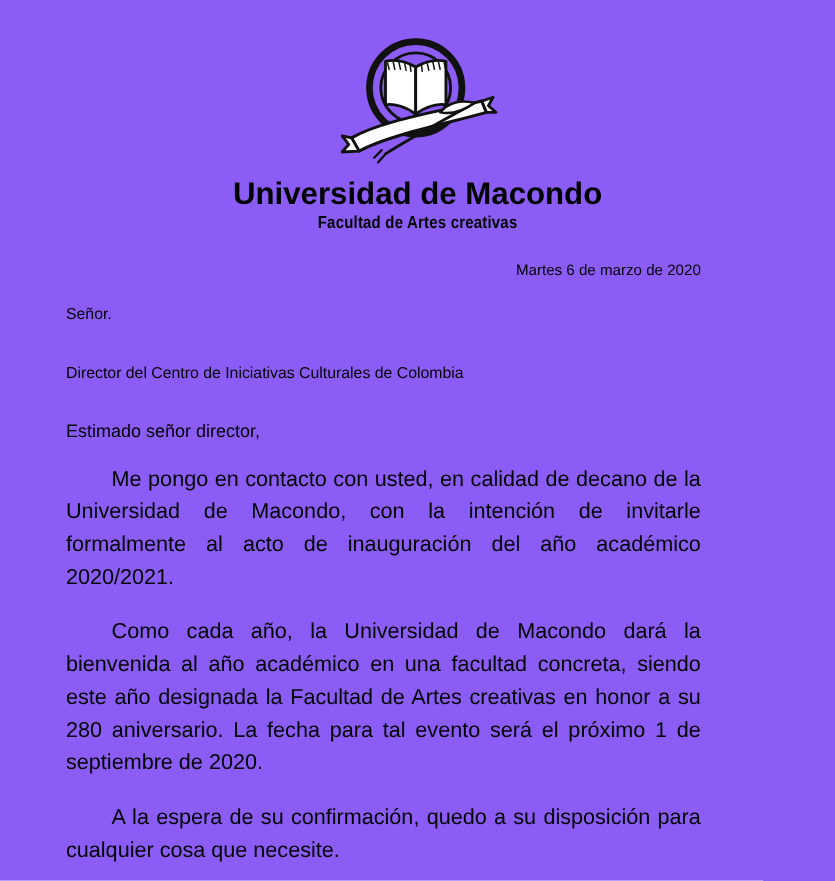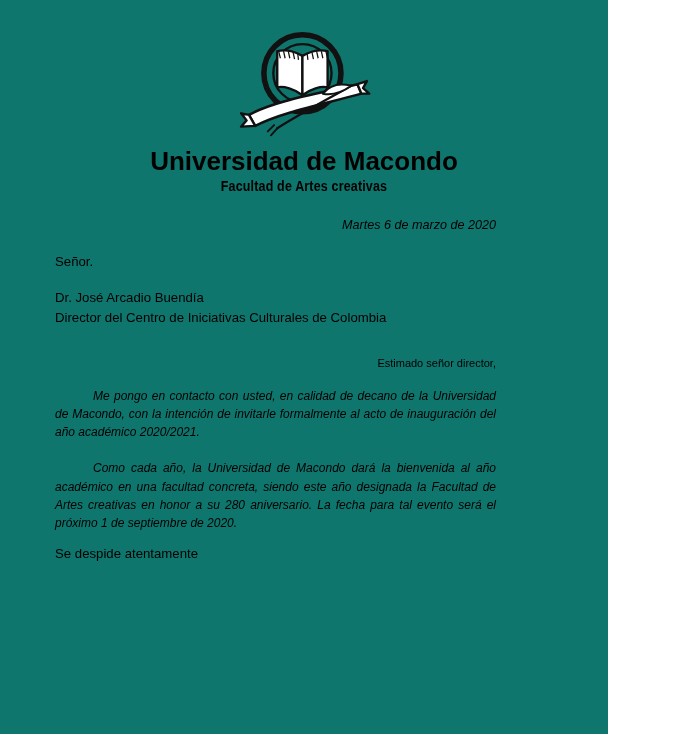--- a/index.html
+++ b/index.html
@@ -10,23 +10,23 @@
   body {
     width: 696px;
     height: 734px;
     font-family: "Liberation Sans", sans-serif;
     color: #000000;
     overflow: hidden;
   }
 
   .page {
     position: relative;
-    width: 608px;
+    width: 696px;
     height: 734px;
-    background: #0f766e;
+    background: #8b5cf6;
     box-sizing: border-box;
   }
 
   
   .letterhead {
     text-align: center;
     padding-top: 26px;
   }
   .crest {
     display: block;
@@ -52,45 +52,42 @@
 
   
   .sheet {
     padding: 0 112px 0 55px;
   }
   .date-line {
     text-align: right;
     font-size: 12.6px;
     margin-top: 24px;
     padding-right: 0px;
-    font-style: italic;
   }
   .recipient {
     font-size: 13.2px;
     line-height: 1.45;
     margin-top: 20px;
   }
   .recipient .salut-head {
-    margin-bottom: 17px;
+    margin-bottom: 30px;
   }
   .recipient .rline { display: block; }
 
   .greeting {
-    font-size: 11px;
+    font-size: 15px;
     margin-top: 30px;
-    text-align: right;
   }
 
   .para {
-    font-size: 12px;
+    font-size: 18px;
     line-height: 1.52;
     text-align: justify;
     text-indent: 38px;
     margin-top: 18px;
-    font-style: italic;
   }
   .closing-second {
     font-size: 13.2px;
     line-height: 1.52;
     text-indent: 0;
     margin-top: 0;
   }
 </style>
 </head>
 <body>
@@ -130,24 +127,24 @@
     <div class="org-name">Universidad de Macondo</div>
     <div class="org-faculty">Facultad de Artes creativas</div>
   </div>
 
   <div class="sheet">
 
     <div class="date-line">Martes 6 de marzo de 2020</div>
 
     <div class="recipient">
       <div class="salut-head">Señor.</div>
-      <span class="rline">Dr. José Arcadio Buendía</span>
       <span class="rline">Director del Centro de Iniciativas Culturales de Colombia</span>
     </div>
 
     <div class="greeting">Estimado señor director,</div>
 
     <p class="para">Me pongo en contacto con usted, en calidad de decano de la Universidad de Macondo, con la intención de invitarle formalmente al acto de inauguración del año académico 2020/2021.</p>
     <p class="para">Como cada año, la Universidad de Macondo dará la bienvenida al año académico en una facultad concreta, siendo este año designada la Facultad de Artes creativas en honor a su 280 aniversario. La fecha para tal evento será el próximo 1 de septiembre de 2020.</p>
+    <p class="para">A la espera de su confirmación, quedo a su disposición para cualquier cosa que necesite.</p>
     <div class="closing-second">Se despide atentamente</div>
 
   </div>
 </div>
 
 </body></html>

